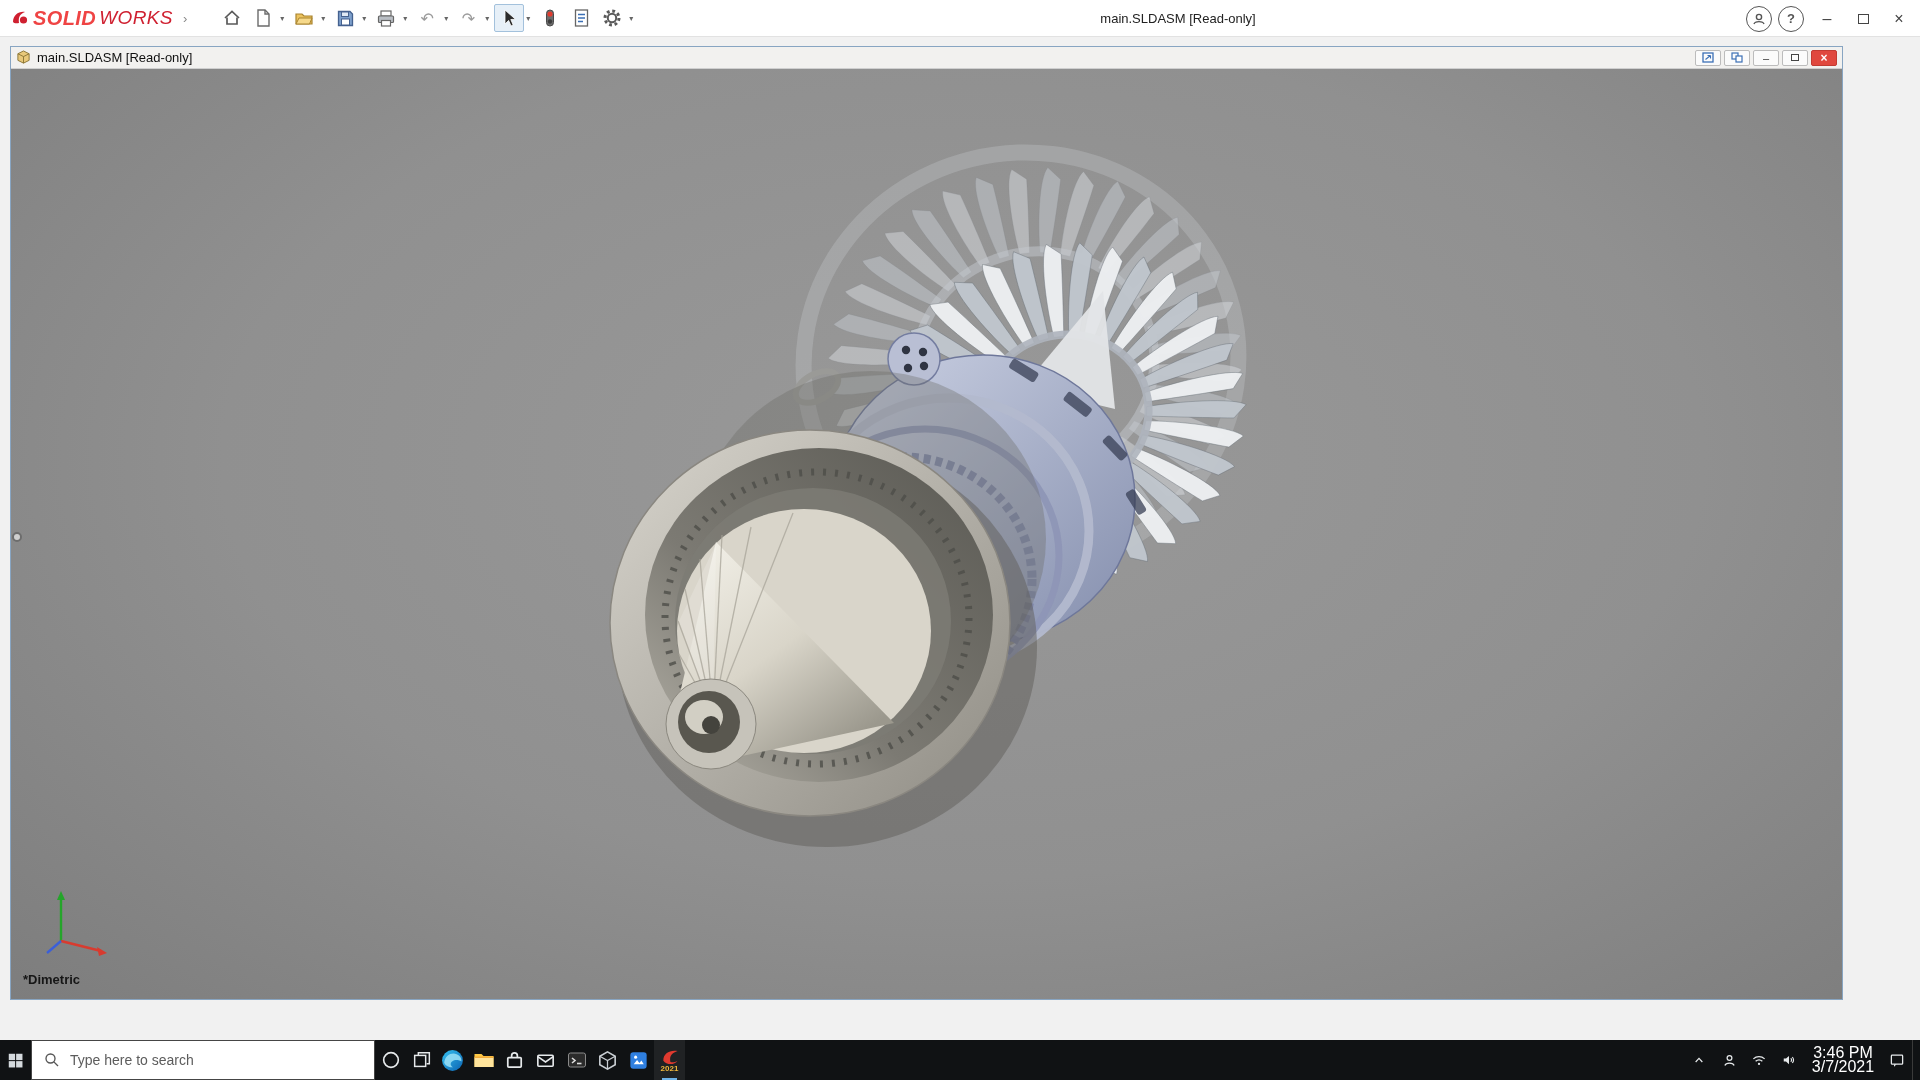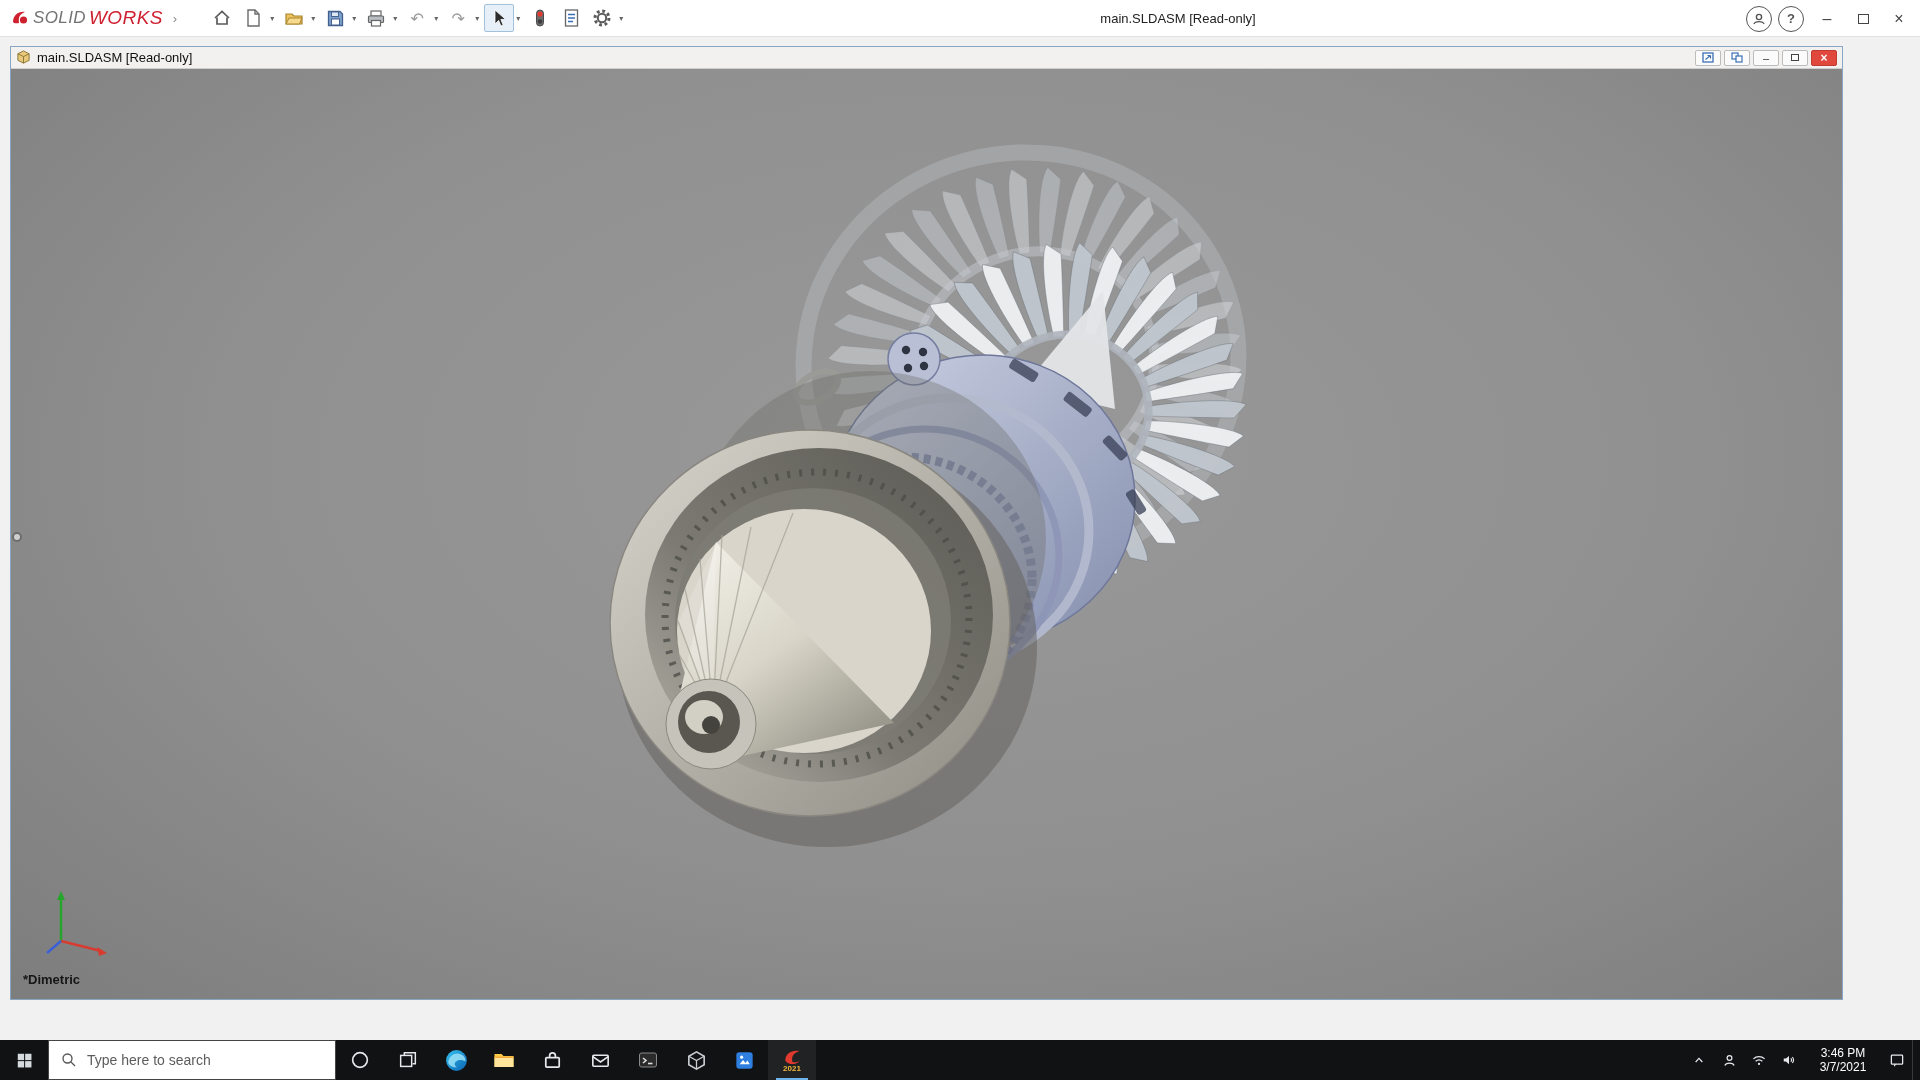--- a/index.html
+++ b/index.html
@@ -3,21 +3,21 @@
 <meta charset="utf-8">
 <style>
   * { box-sizing: border-box; margin: 0; padding: 0; }
   html,body { width:1920px; height:1080px; overflow:hidden; }
   body { font-family:"Liberation Sans","DejaVu Sans",sans-serif; background:#f1f1f1; position:relative; }
 
   
   .titlebar { position:absolute; top:0; left:0; right:0; height:37px; background:#ffffff;
               border-bottom:1px solid #e2e2e2; display:flex; align-items:center; z-index:20; }
   .brand { display:flex; align-items:center; padding-left:10px; gap:3px; }
-  .brand-solid { color:#737373; font-weight:400; font-style:italic; font-size:17px; letter-spacing:.4px; }
+  .brand-solid { color:#ef4444; font-weight:700; font-style:italic; font-size:20px; letter-spacing:.4px; }
   .brand-works { color:#cf2030; font-weight:400; font-style:italic; font-size:19px; letter-spacing:.4px; }
   .expand-arrow { color:#888; font-size:13px; margin-left:10px; }
 
   .qat { display:flex; align-items:center; margin-left:30px; gap:1px; }
   .tool { height:28px; min-width:30px; display:flex; align-items:center; justify-content:center;
           background:transparent; border:1px solid transparent; padding:0 2px; }
   .tool.active { background:#e7f0f8; border:1px solid #a3c1dc; border-radius:2px; }
   .dd { font-size:8px; color:#666; margin:0 4px 0 1px; }
   .glyph-dim { font-size:16px; color:#9c9c9c; }
 
@@ -51,29 +51,29 @@
 
   .pane-handle { position:absolute; left:1px; top:463px; width:10px; height:10px; border-radius:50%;
                  border:2px solid #6d6d6d; background:#cfcfcf; }
 
   .triad { position:absolute; left:26px; bottom:32px; }
   .orientation-label { position:absolute; left:12px; bottom:12px; font-size:13px; font-weight:700; color:#161616; }
 
   
   .taskbar { position:absolute; left:0; right:0; bottom:0; height:40px; background:#101214;
              display:flex; align-items:stretch; z-index:30; }
-  .tb-btn { width:48px; border:none; background:none; display:flex; align-items:center;
+  .tb-btn { width:31px; border:none; background:none; display:flex; align-items:center;
             justify-content:center; position:relative; }
-  .search-box { width:288px; background:#ffffff; border:1px solid #454545; display:flex;
+  .search-box { width:344px; background:#ffffff; border:1px solid #454545; display:flex;
                 align-items:center; gap:9px; padding-left:11px; }
   .search-text { font-size:14px; color:#5c5c5c; }
   .tray { margin-left:auto; display:flex; align-items:stretch; }
   .tray-btn { width:30px; border:none; background:none; display:flex; align-items:center; justify-content:center; }
   .clock { width:78px; display:flex; flex-direction:column; justify-content:center; text-align:right;
-           color:#ffffff; font-size:12px; line-height:14px; }
+           color:#ffffff; font-size:16px; line-height:14px; }
   .show-desktop { width:8px; border-left:1px solid #3a3a3a; }
   .sw-btn { display:flex; flex-direction:column; align-items:center; justify-content:center;
             background:rgba(255,255,255,.07); }
   .sw-btn::after { content:""; position:absolute; left:8px; right:8px; bottom:0; height:2px; background:#6fb3e8; }
   .sw-year { font-size:8px; color:#f0b73c; font-weight:700; line-height:8px; }
 </style>
 </head>
 <body>
 
 <header class="titlebar">

